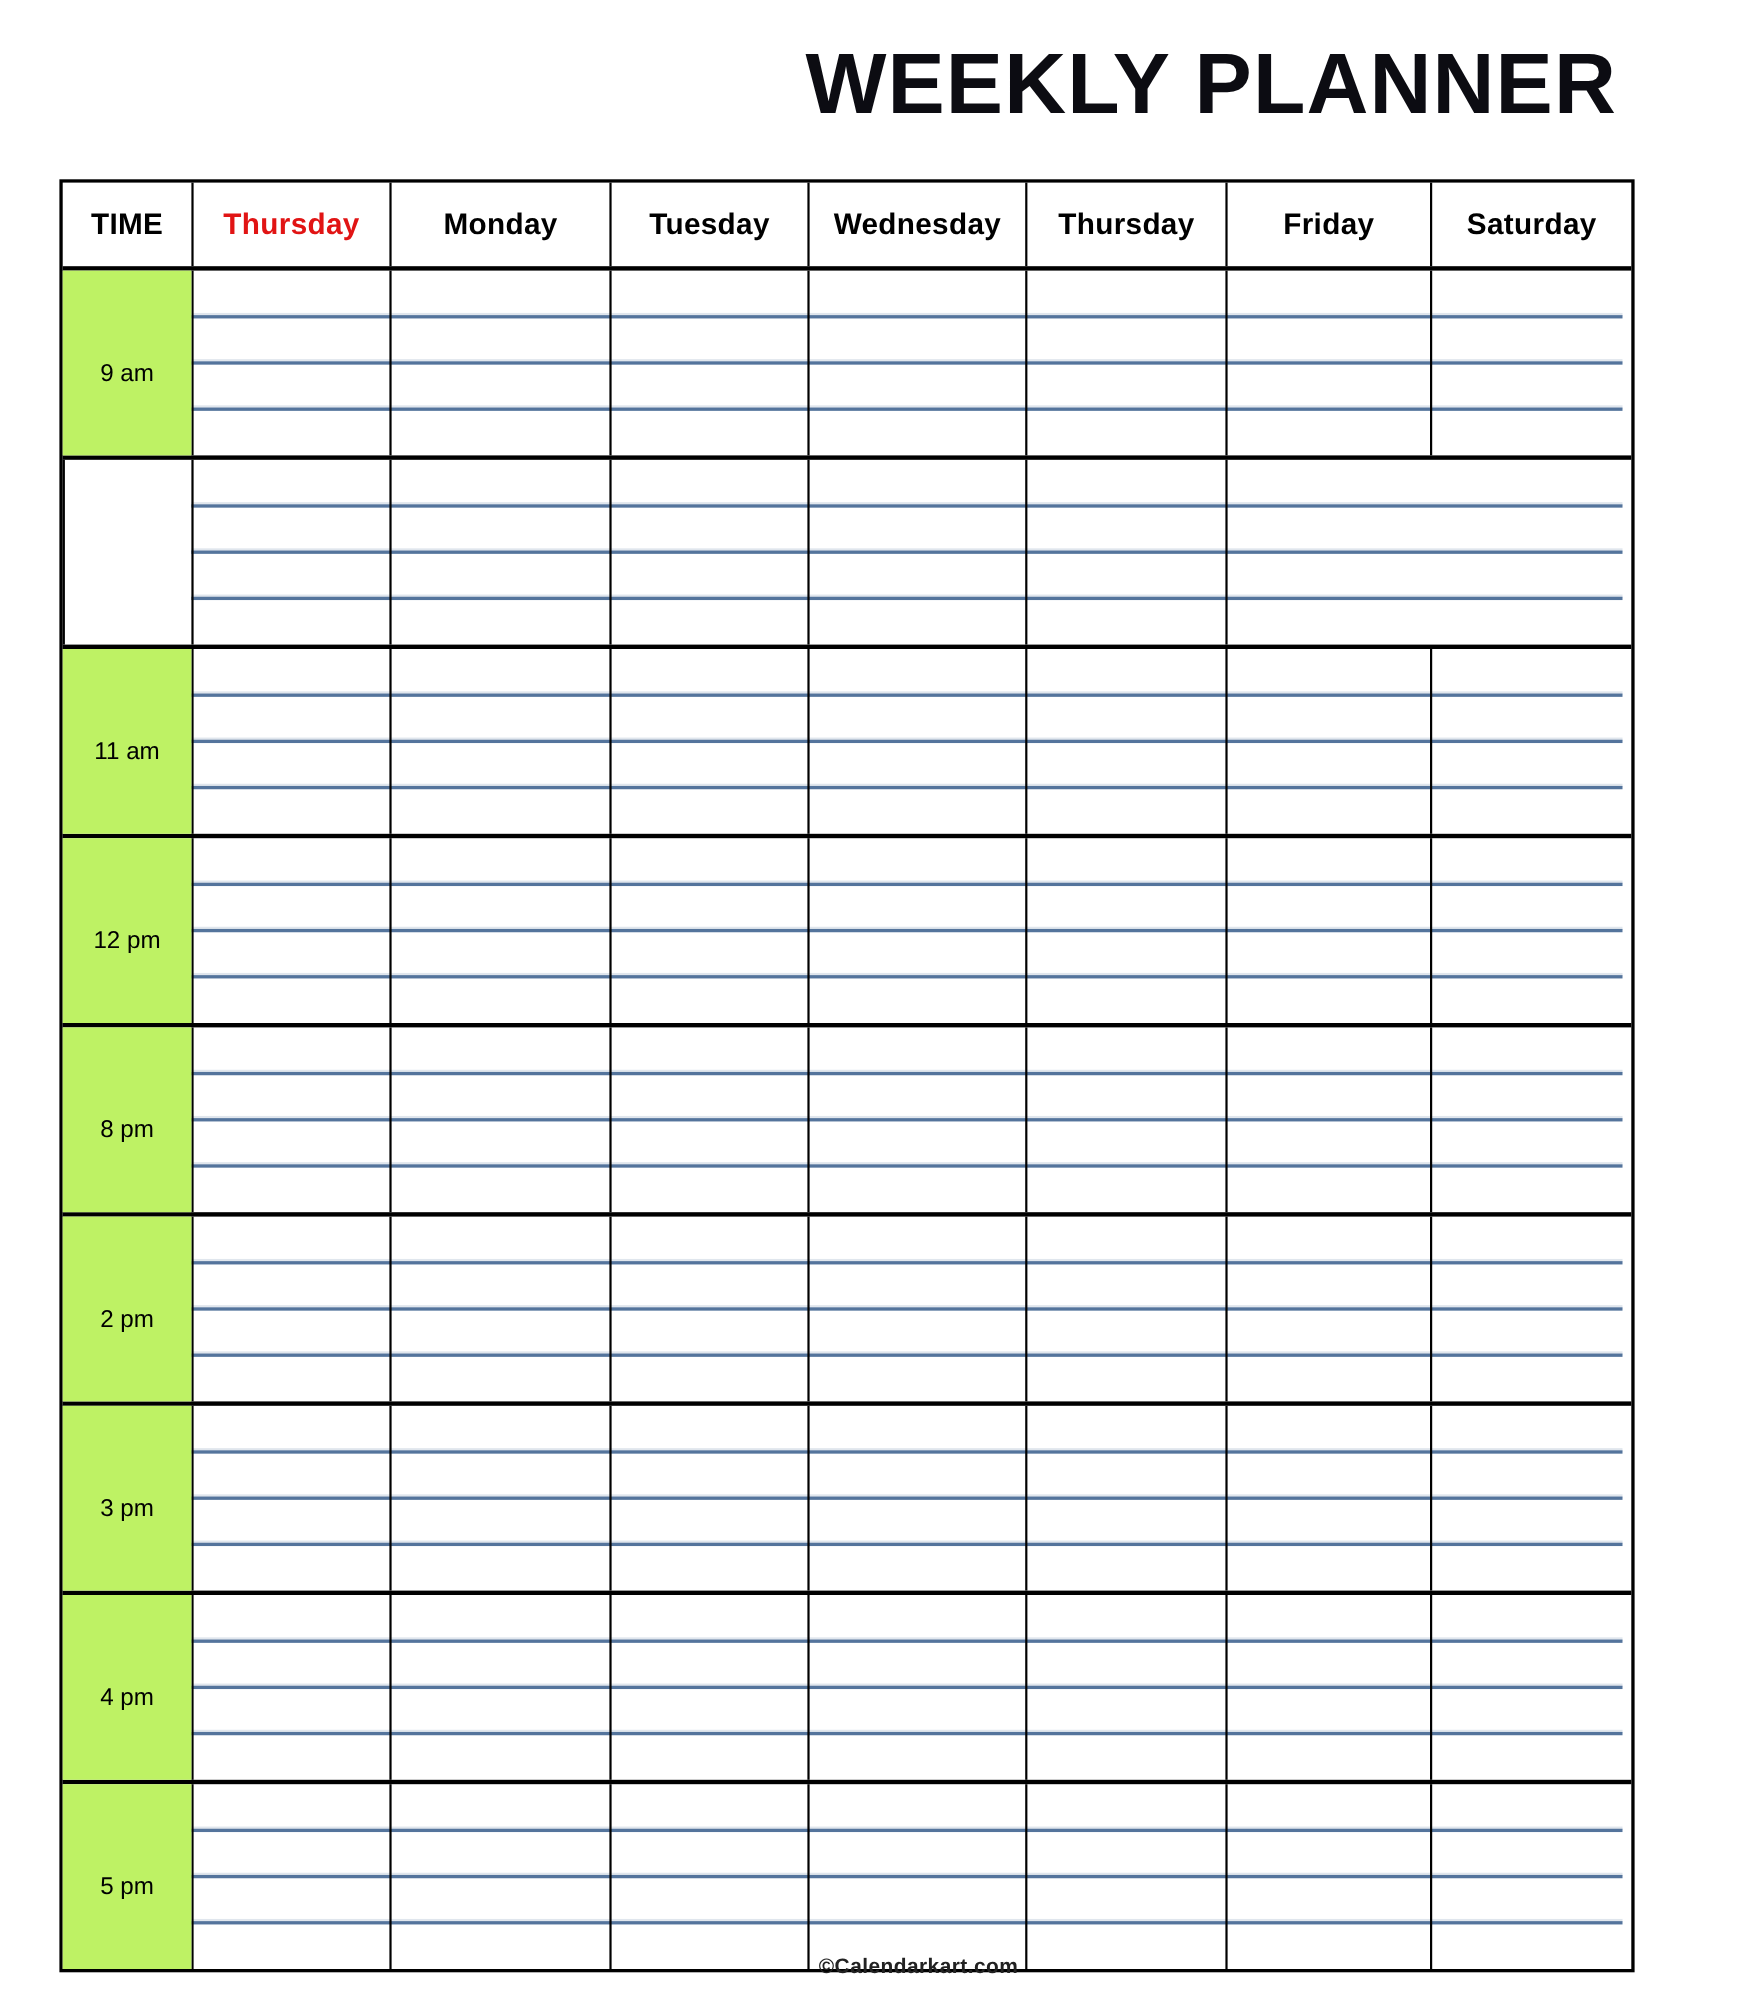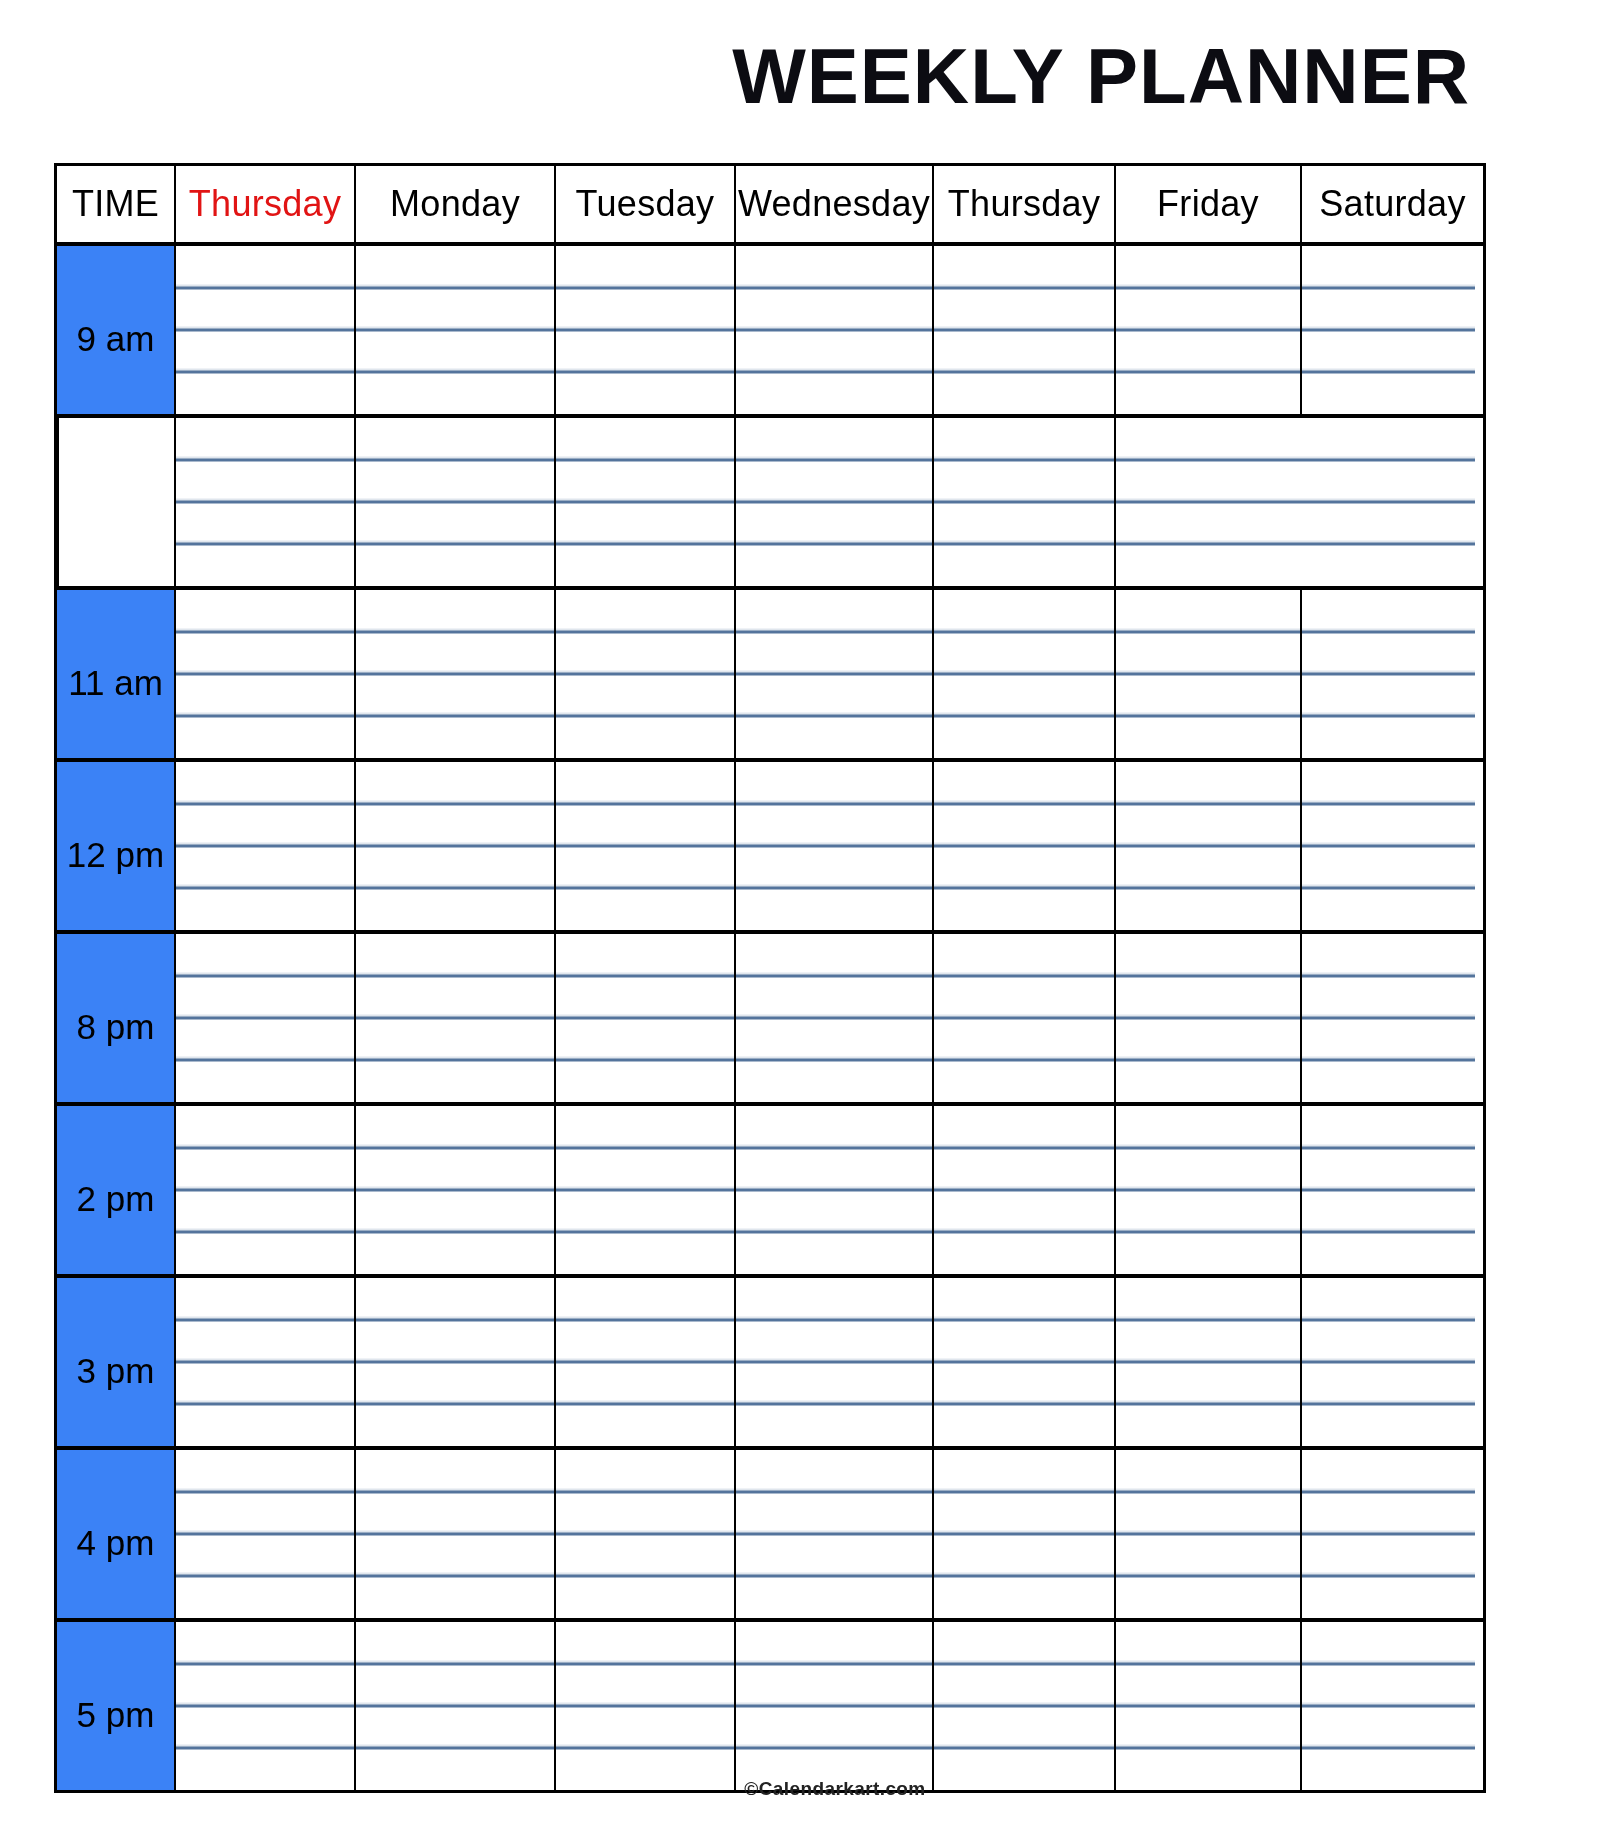--- a/index.html
+++ b/index.html
@@ -47,40 +47,40 @@
     height: 76px;
     border-bottom: 4px solid var(--border, #000);
   }
   .cell {
     box-sizing: border-box;
     display: flex;
     align-items: center;
     justify-content: center;
   }
   .head-cell {
-    font-weight: 400;
-    font-size: 36px;
+    font-weight: 700;
+    font-size: 27px;
     letter-spacing: 0.3px;
   }
   .head-cell + .head-cell { border-left: 2px solid var(--border, #000); }
 
   .block {
     position: relative;
     display: grid;
     grid-template-columns: 117px 180px 200px 180px 198px 182px 186px 1fr;
     height: 168px;
     border-top: 4px solid var(--border, #000);
   }
   .block:first-of-type { border-top: none; }
 
   .time-cell {
-    font-size: 35px;
+    font-size: 22px;
     font-weight: 400;
     padding-top: 18px;
-    background: #3b82f6;
+    background: #bef264;
     position: relative;
     z-index: 2;
   }
   .day-cell {
     border-left: 2px solid var(--border, #000);
     position: relative;
     z-index: 1;
   }
 
   .rule-line {

